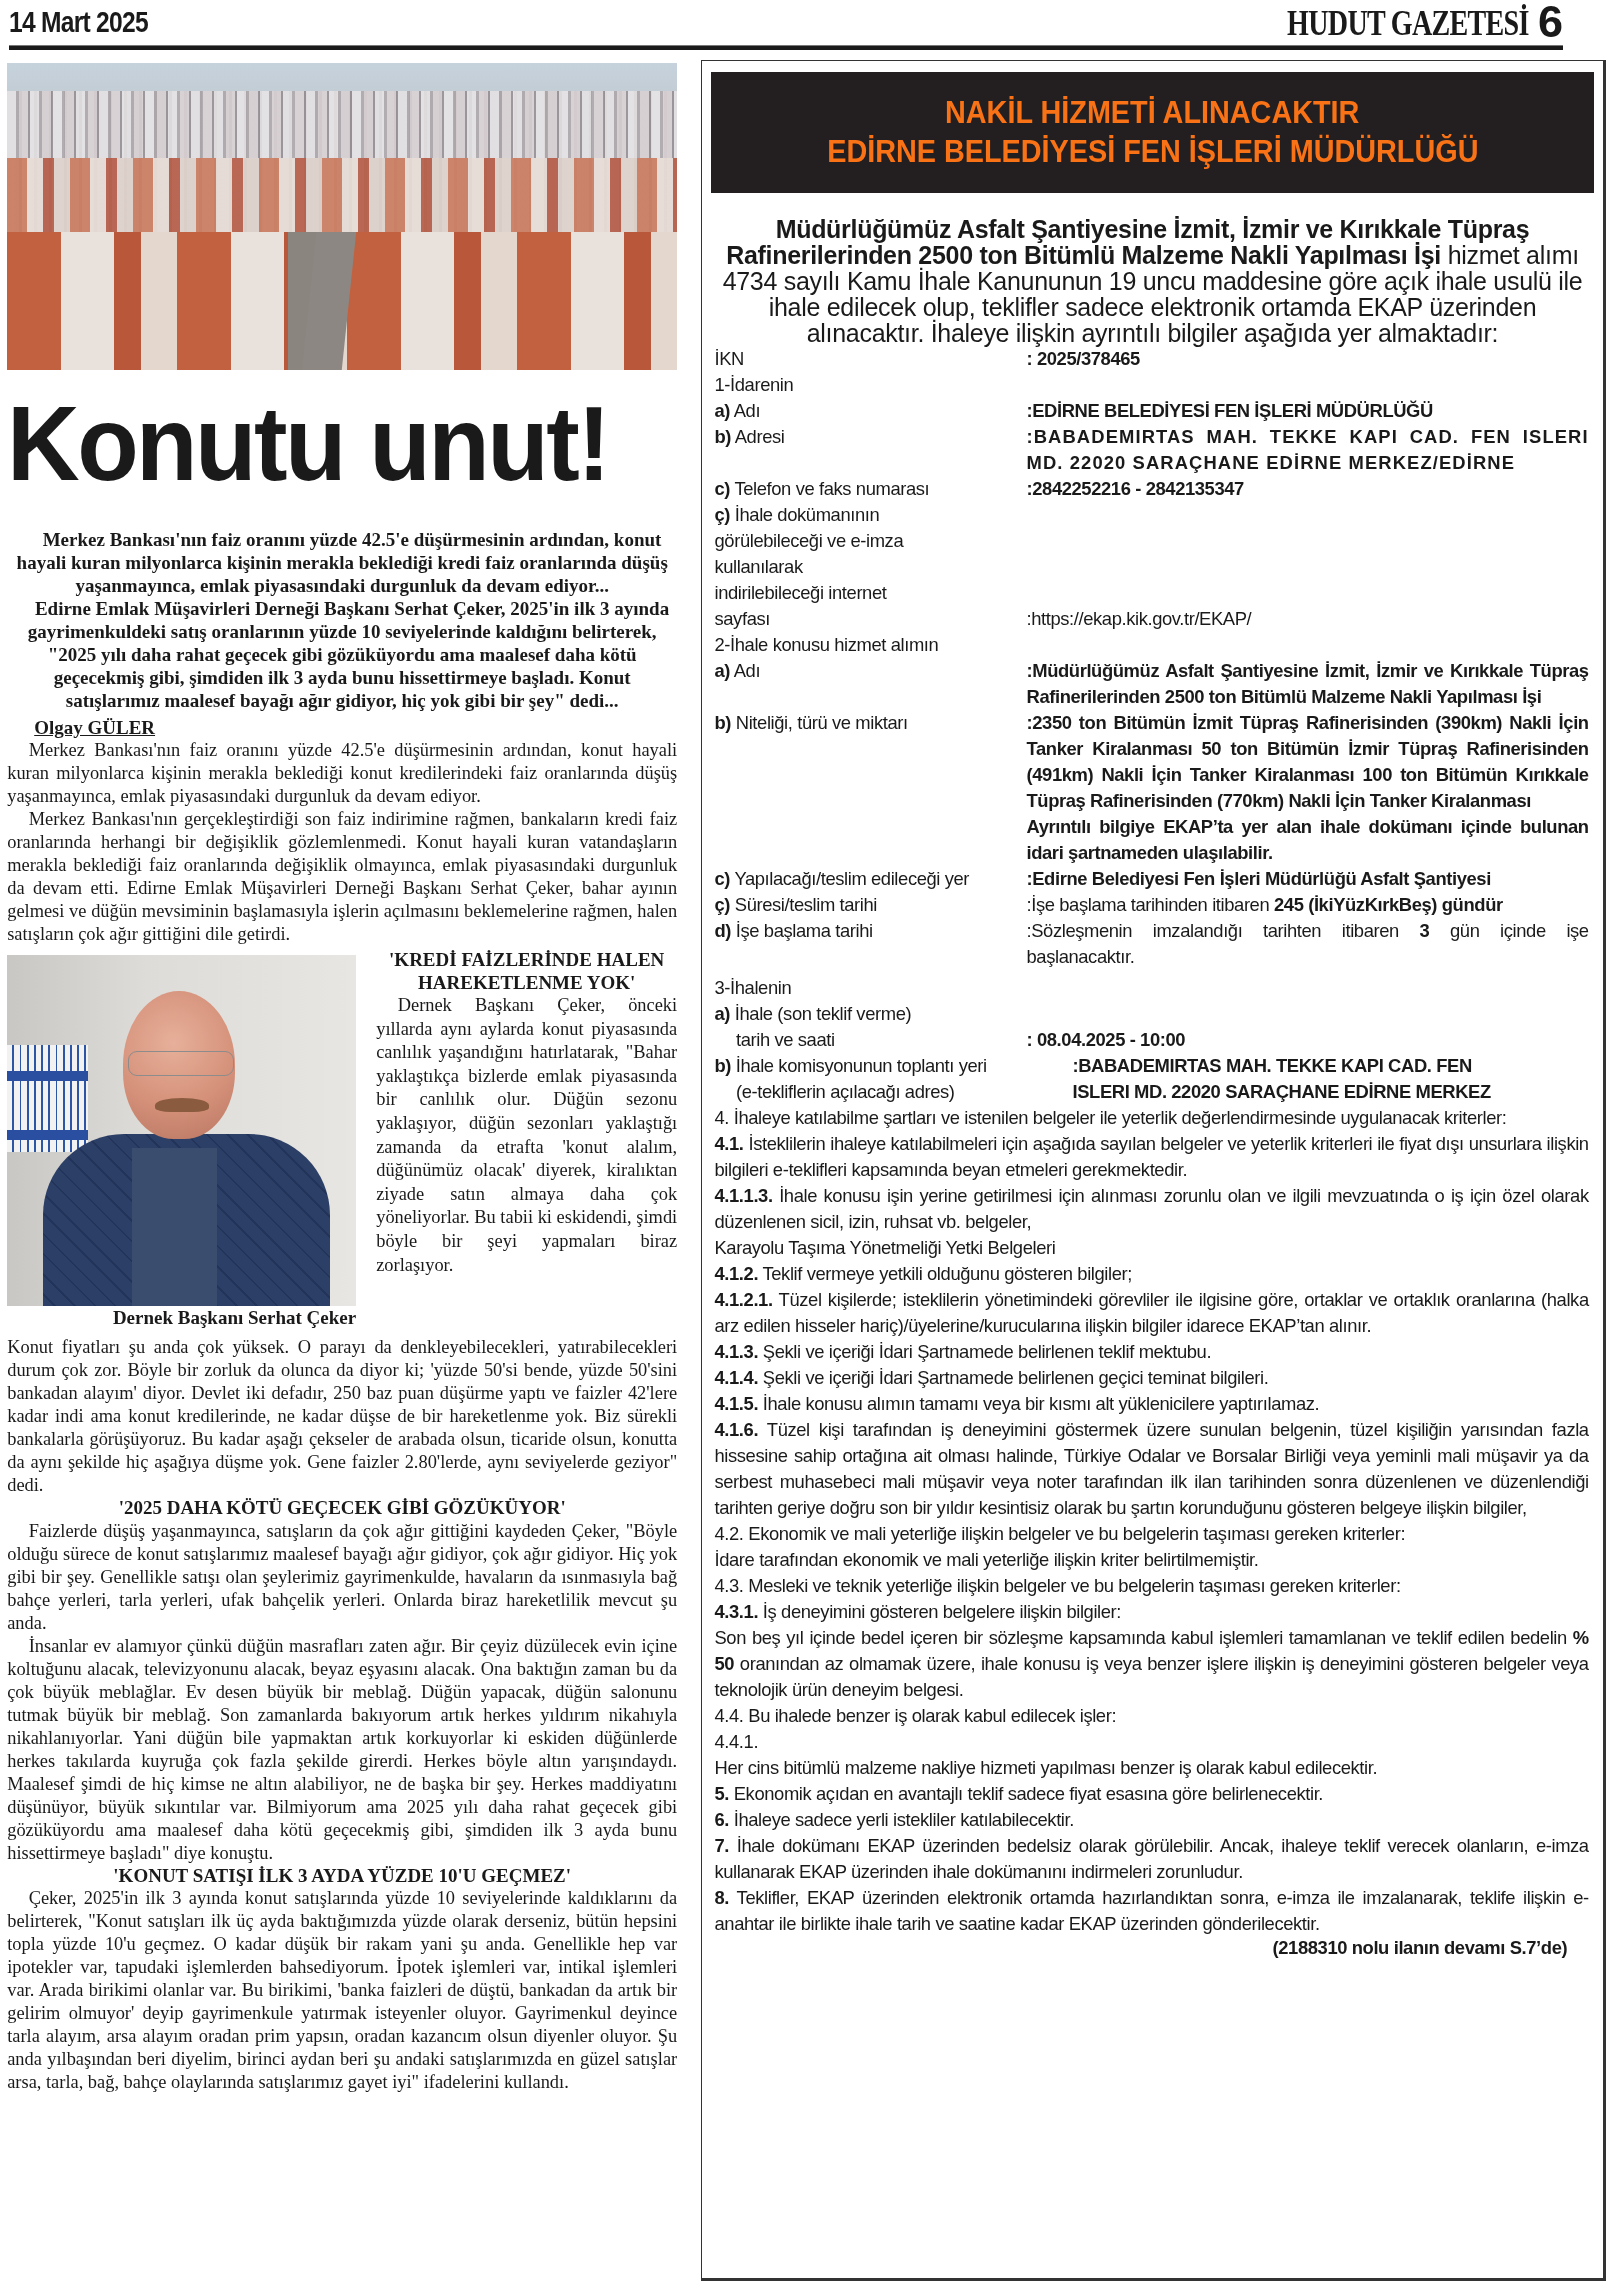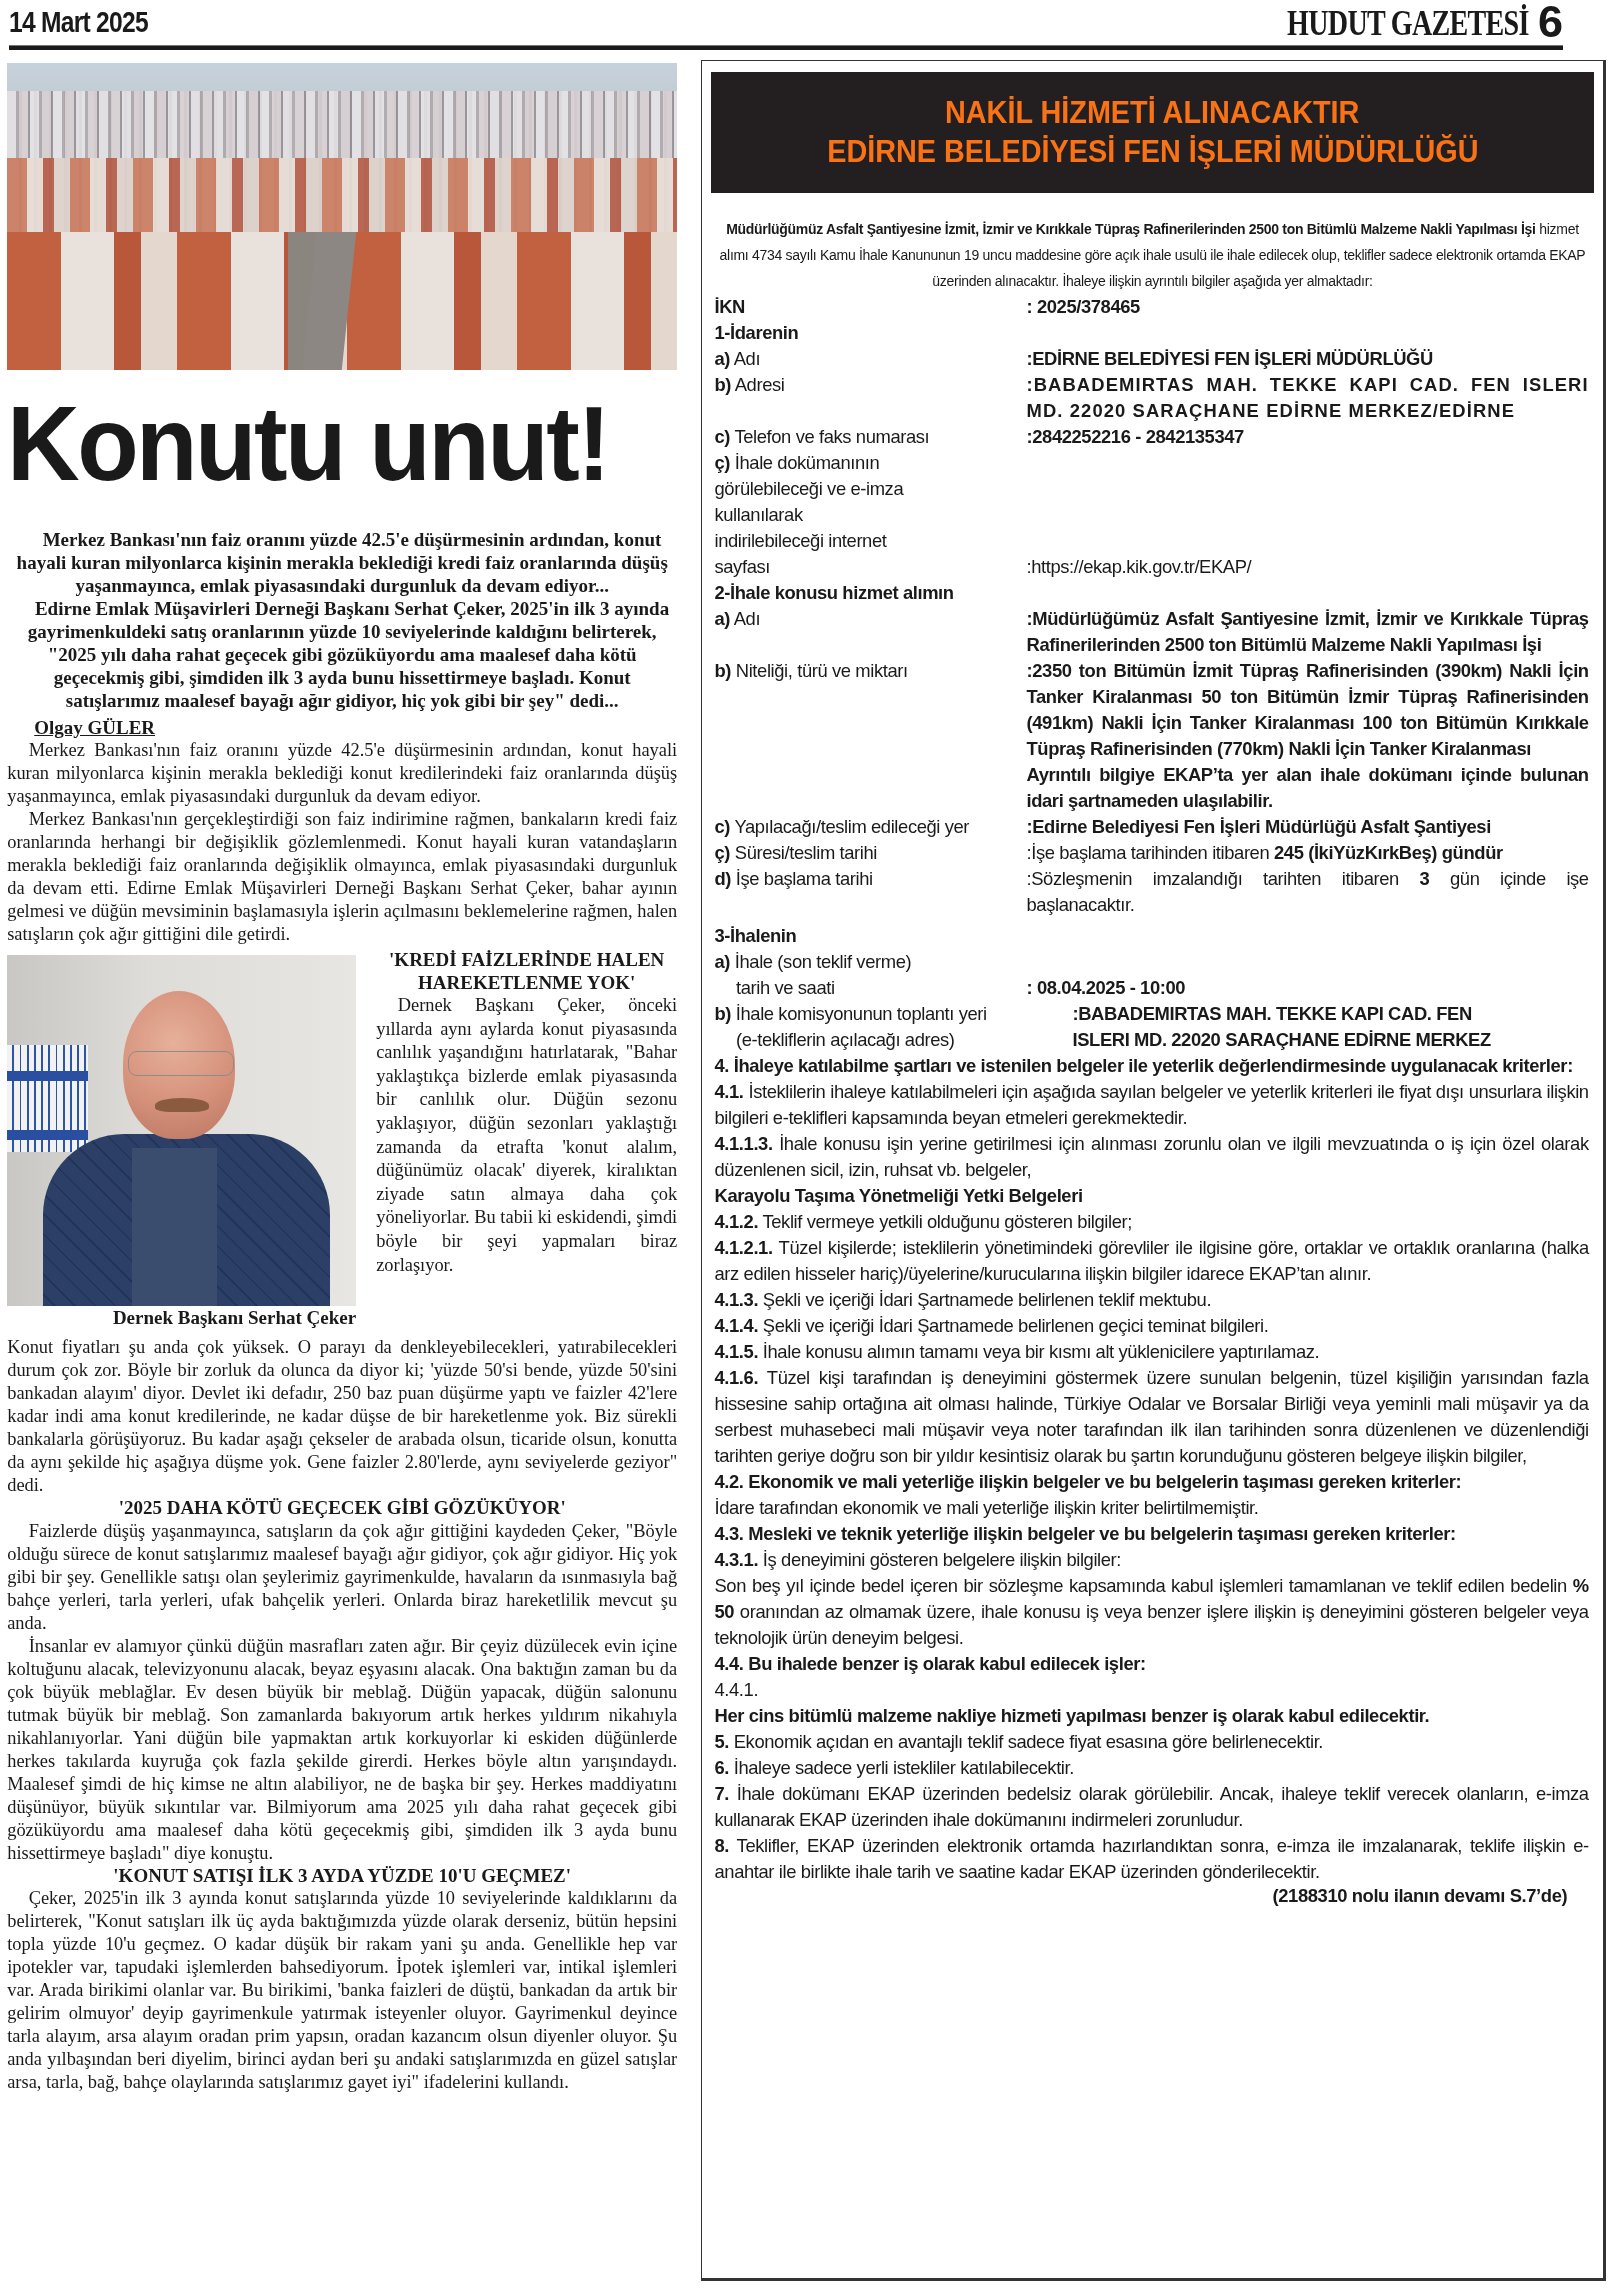--- a/index.html
+++ b/index.html
@@ -52,31 +52,31 @@
   .portrait .shirt { position: absolute; left: 125px; top: 193px; width: 85px; height: 166px; background: #3b4d6e; }
   .caption { position: absolute; left: 0; top: 358px; width: 349px; text-align: right; font-weight: bold; font-size: 19px; line-height: 21.5px; }
   .side-text { position: absolute; left: 369px; top: 0; width: 301px; }
   .side-text .sub-h { margin-bottom: 0; }
   .side-text p { font-size: 18.4px; line-height: 23.6px; text-align: justify; text-indent: 21.5px; }
 
   
   .ad { position: absolute; left: 701px; top: 60px; width: 905px; height: 2221px; border: 1.8px solid #333; border-right-width: 3.6px; border-bottom-width: 3.6px; font-family: "Liberation Sans", sans-serif; }
   .ad-banner { margin: 10.7px 9px 0 9px; height: 121px; background: #231f20; color: #f97316; text-align: center; font-weight: bold; font-size: 32px; line-height: 39px; padding-top: 21.5px; }
   .ad-banner div span { display: inline-block; transform: scaleX(0.9); }
-  .ad-intro { text-align: center; font-size: 14px; line-height: 26px; margin: 23px 12.5px 0 12.5px; letter-spacing: -0.3px; }
+  .ad-intro { text-align: center; font-size: 25px; line-height: 26px; margin: 23px 12.5px 0 12.5px; letter-spacing: -0.3px; }
   .ad-intro b { font-weight: bold; }
   .ad-body { margin: 0 14.3px 0 12.5px; font-size: 18.4px; line-height: 26px; letter-spacing: -0.4px; }
   .row { display: flex; }
   .row .lbl { width: 312px; flex-shrink: 0; }
   .row .lbl b { font-weight: bold; }
   .row .val { flex: 1; font-weight: bold; text-align: justify; }
   .row .val.n { font-weight: normal; }
   .row .val.wide { letter-spacing: 1.1px; }
   .indent { padding-left: 21.5px; }
-  .sec { font-weight: bold; }
+  .sec { font-weight: normal; }
   .para { text-align: justify; }
   .para b { font-weight: bold; }
   .ad-footer { text-align: right; font-weight: bold; padding-right: 21.5px; margin-top: -1.8px; }
 </style>
 </head>
 <body>
 
 <header class="masthead">
   <div class="mh-date">14 Mart 2025</div>
   <div class="mh-title"><span>HUDUT GAZETESİ</span></div>

